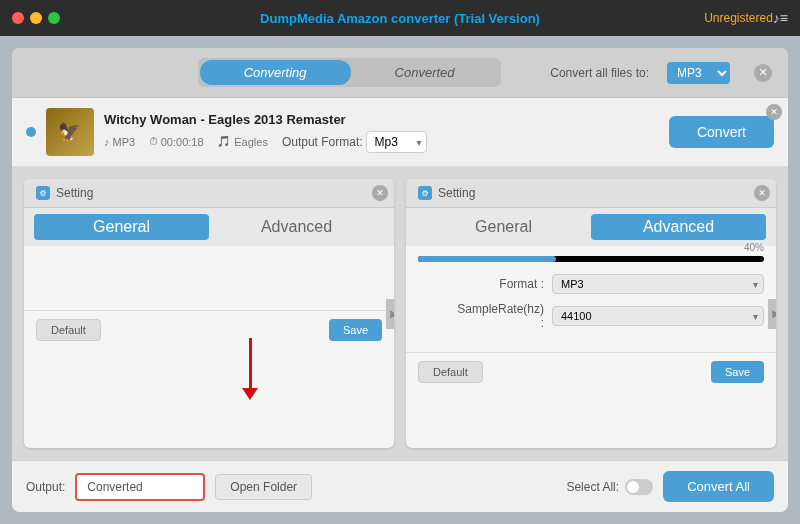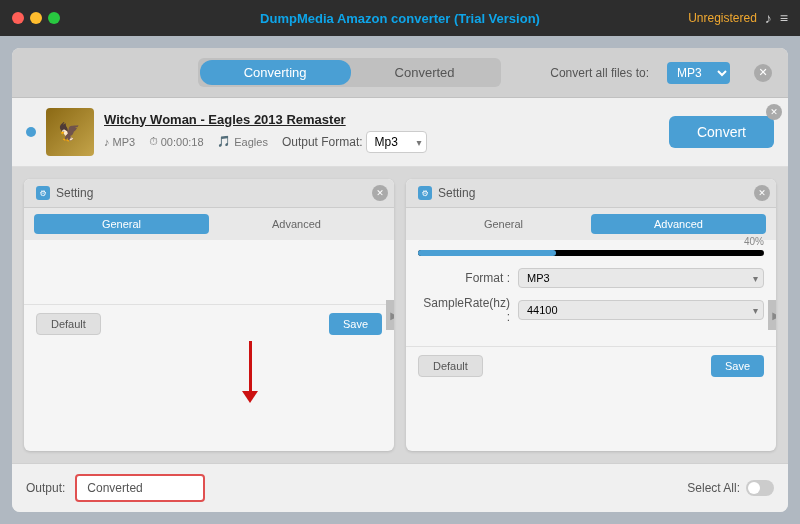--- a/index.html
+++ b/index.html
@@ -39,21 +39,21 @@
       left: 50%;
       transform: translateX(-50%);
       color: #0ea5e9;
       font-size: 13px;
       font-weight: bold;
     }
     .titlebar-right {
       margin-left: auto;
       display: flex;
       align-items: center;
-      gap: 8px;
+      gap: 0;
     }
     .unregistered-link {
       color: #f0a830;
       font-size: 12px;
       cursor: pointer;
     }
     .titlebar-icon {
       color: #ccc;
       font-size: 14px;
       cursor: pointer;
@@ -94,20 +94,21 @@
       background: #c0c0c0;
       border-radius: 6px;
       padding: 2px;
     }
     .tab {
       padding: 5px 44px;
       border-radius: 12px;
       font-size: 13px;
       cursor: pointer;
       color: #555;
+      font-style: italic;
     }
     .tab.active {
       background: #4a9fd4;
       color: white;
       font-weight: 500;
     }
     .convert-all-files {
       display: flex;
       align-items: center;
       gap: 18px;
@@ -166,21 +167,20 @@
       font-size: 18px;
     }
     .song-info {
       flex: 1;
     }
     .song-title {
       font-size: 13px;
       font-weight: 600;
       color: #222;
       margin-bottom: 4px;
-      text-decoration: underline;
     }
     .song-meta {
       display: flex;
       align-items: center;
       gap: 14px;
       font-size: 11px;
       color: #777;
     }
     .song-meta span {
       display: flex;
@@ -287,21 +287,21 @@
     .setting-tabs {
       display: flex;
       background: #e8e8e8;
       padding: 6px 10px;
       gap: 0;
     }
     .setting-tab {
       flex: 1;
       text-align: center;
       padding: 4px;
-      font-size: 11px;
+      font-size: 16px;
       cursor: pointer;
       color: #666;
       border-radius: 4px;
     }
     .setting-tab.active {
       background: #4a9fd4;
       color: white;
     }
     .setting-body {
       padding: 10px 12px;
@@ -388,20 +388,21 @@
       align-items: center;
       margin-bottom: 8px;
       font-size: 12px;
       color: #555;
     }
     .adv-label {
       width: 100px;
       text-align: right;
       padding-right: 8px;
       flex-shrink: 0;
+      margin-left: 34px;
     }
     .adv-select-wrap {
       position: relative;
       display: inline-block;
       flex: 1;
     }
     .adv-select {
       width: 100%;
       background: #e8e8e8;
       border: 1px solid #ccc;
@@ -698,23 +699,25 @@
       <div class="red-arrow">
         <div class="arrow-shaft"></div>
         <div class="arrow-head"></div>
       </div>
 
     </div>
 
     <div class="bottom-bar">
       <span class="output-label">Output:</span>
       <input class="output-input" type="text" value="Converted" style="">
+      <button class="open-folder-btn">Open Folder</button>
       <div class="spacer"></div>
       <div class="select-all-row">
         <span>Select All:</span>
         <div class="select-all-toggle">
           <div class="toggle-knob"></div>
         </div>
       </div>
+      <button class="convert-all-btn">Convert All</button>
     </div>
 
   </div>
 </div>
 
 </body></html>

